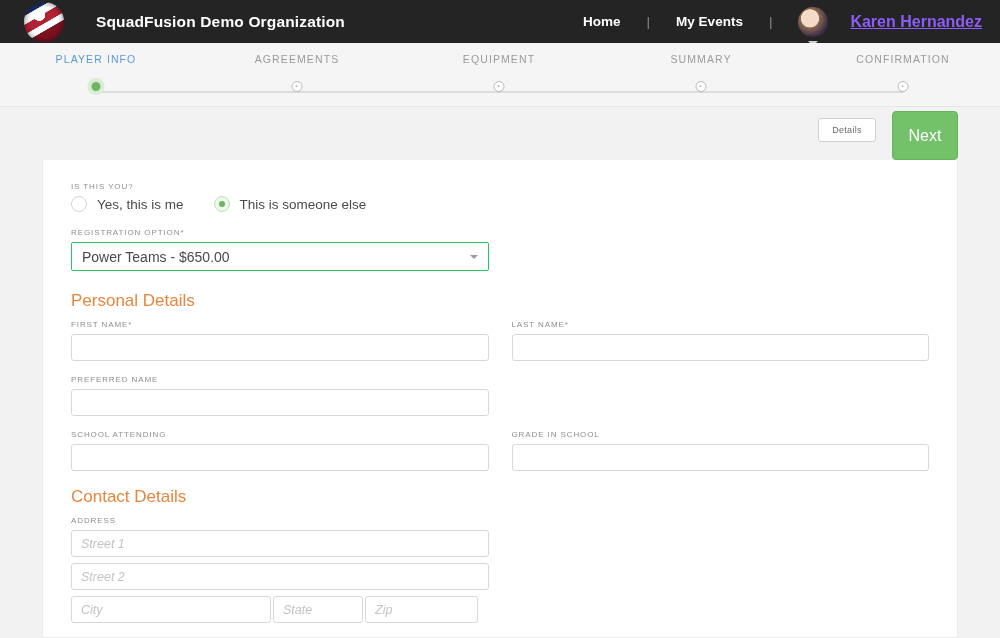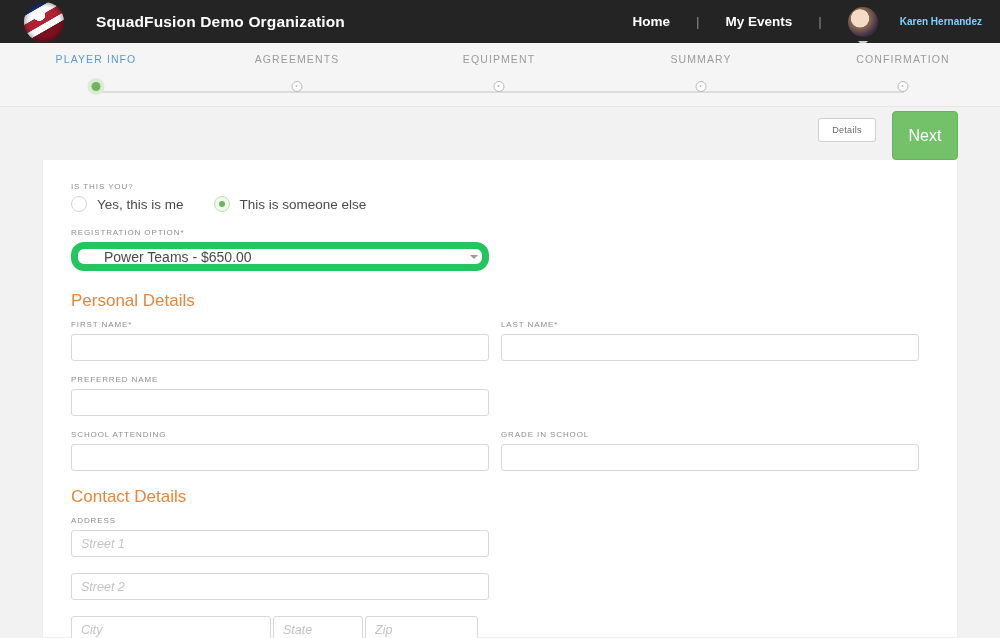--- a/index.html
+++ b/index.html
@@ -45,21 +45,21 @@
     display: block;
   }
   .caret-down {
     position: absolute; left: 50%; transform: translateX(-50%);
     bottom: -9px;
     width: 0; height: 0;
     border-left: 5px solid transparent;
     border-right: 5px solid transparent;
     border-top: 5px solid #cfcfcf;
   }
-  .user-name { color: #7dd3fc; font-size: 10px; font-weight: bold; }
+  .user-name { color: #8b5cf6; font-size: 16px; font-weight: bold; text-decoration: underline; }
 
   
   .steps {
     position: absolute; top: 43px; left: 0;
     width: 1000px; height: 64px;
     background: #f5f5f5;
     border-bottom: 1px solid #e6e6e6;
   }
   .step-line {
     position: absolute; top: 48px; left: 96px; right: 96px;
@@ -159,37 +159,37 @@
     content: ""; position: absolute; top: 4px; left: 4px;
     width: 6px; height: 6px; border-radius: 50%; background: #6fb560;
   }
   .radio-text { font-size: 13.5px; color: #4a4a4a; }
   .gap-between { width: 28px; }
 
   
   .select-wrap { position: relative; width: 418px; margin-bottom: 20px; }
   .select-box {
     width: 100%; height: 29px;
-    border: 7px solid #22c55e; border-radius: 13px; background: #fff;
-    display: flex; align-items: center; padding: 0 26px;
+    border: 1px solid #22c55e; border-radius: 2px; background: #fff;
+    display: flex; align-items: center; padding: 0 10px;
     font-size: 14px; color: #4a4a4a; cursor: pointer;
   }
   .select-caret {
     position: absolute; right: 11px; top: 13px;
     width: 0; height: 0;
     border-left: 4px solid transparent;
     border-right: 4px solid transparent;
     border-top: 4px solid #9a9a9a;
   }
 
-  .two-col { display: flex; gap: 12px; }
+  .two-col { display: flex; gap: 23px; }
   .col { width: 418px; }
   .row-gap { margin-bottom: 14px; }
 
-  .addr-line { margin-bottom: 16px; border-radius: 9px; }
+  .addr-line { margin-bottom: 6px; border-radius: 9px; }
   .addr-csz { display: flex; gap: 2px; }
   .csz-city { width: 200px; }
   .csz-state { width: 90px; }
   .csz-zip   { width: 113px; }
 </style>
 </head>
 <body>
 
 <div class="topbar">
   <div class="logo-wrap">

